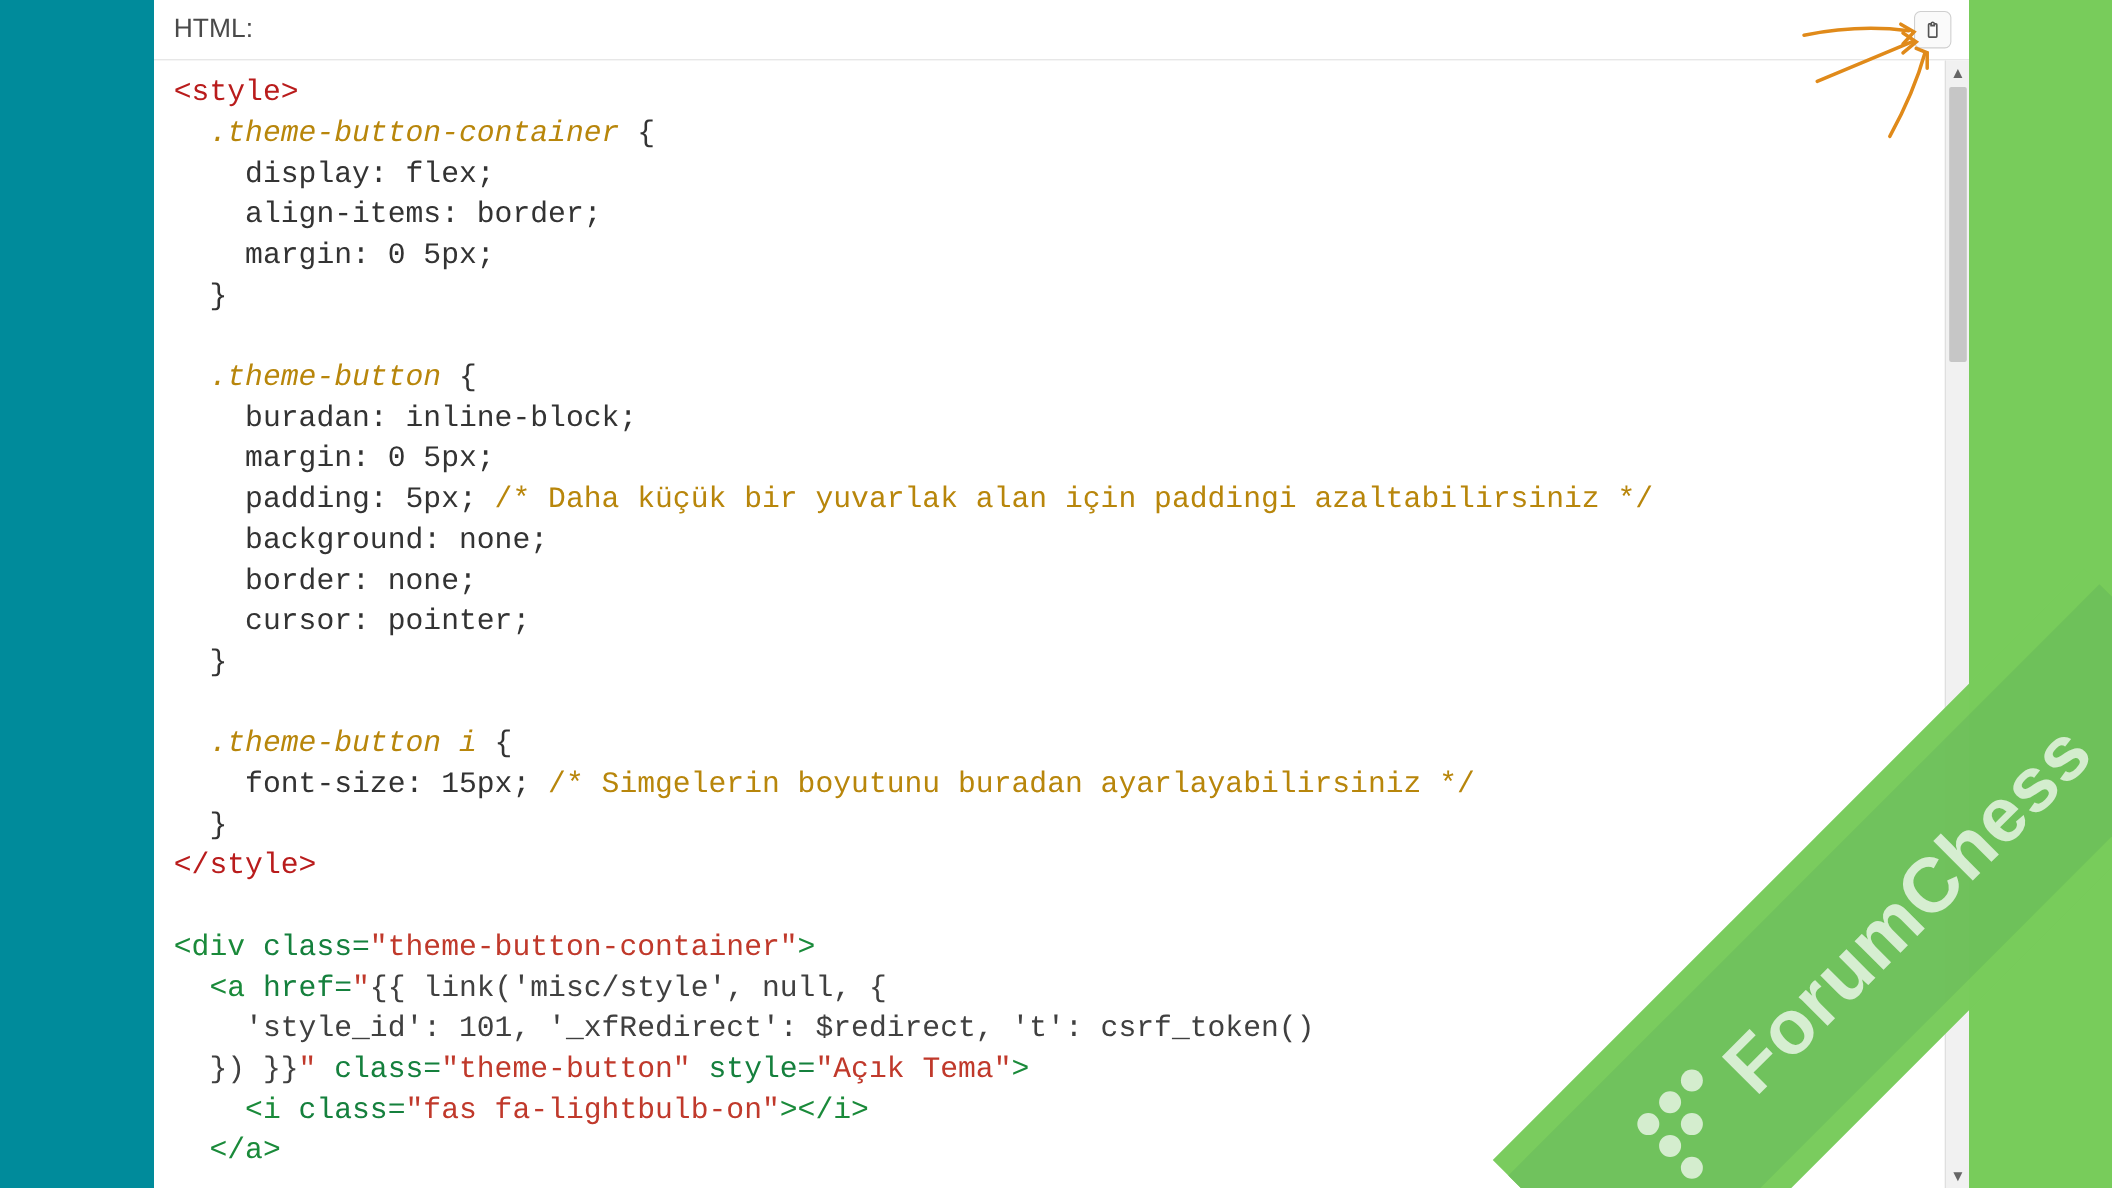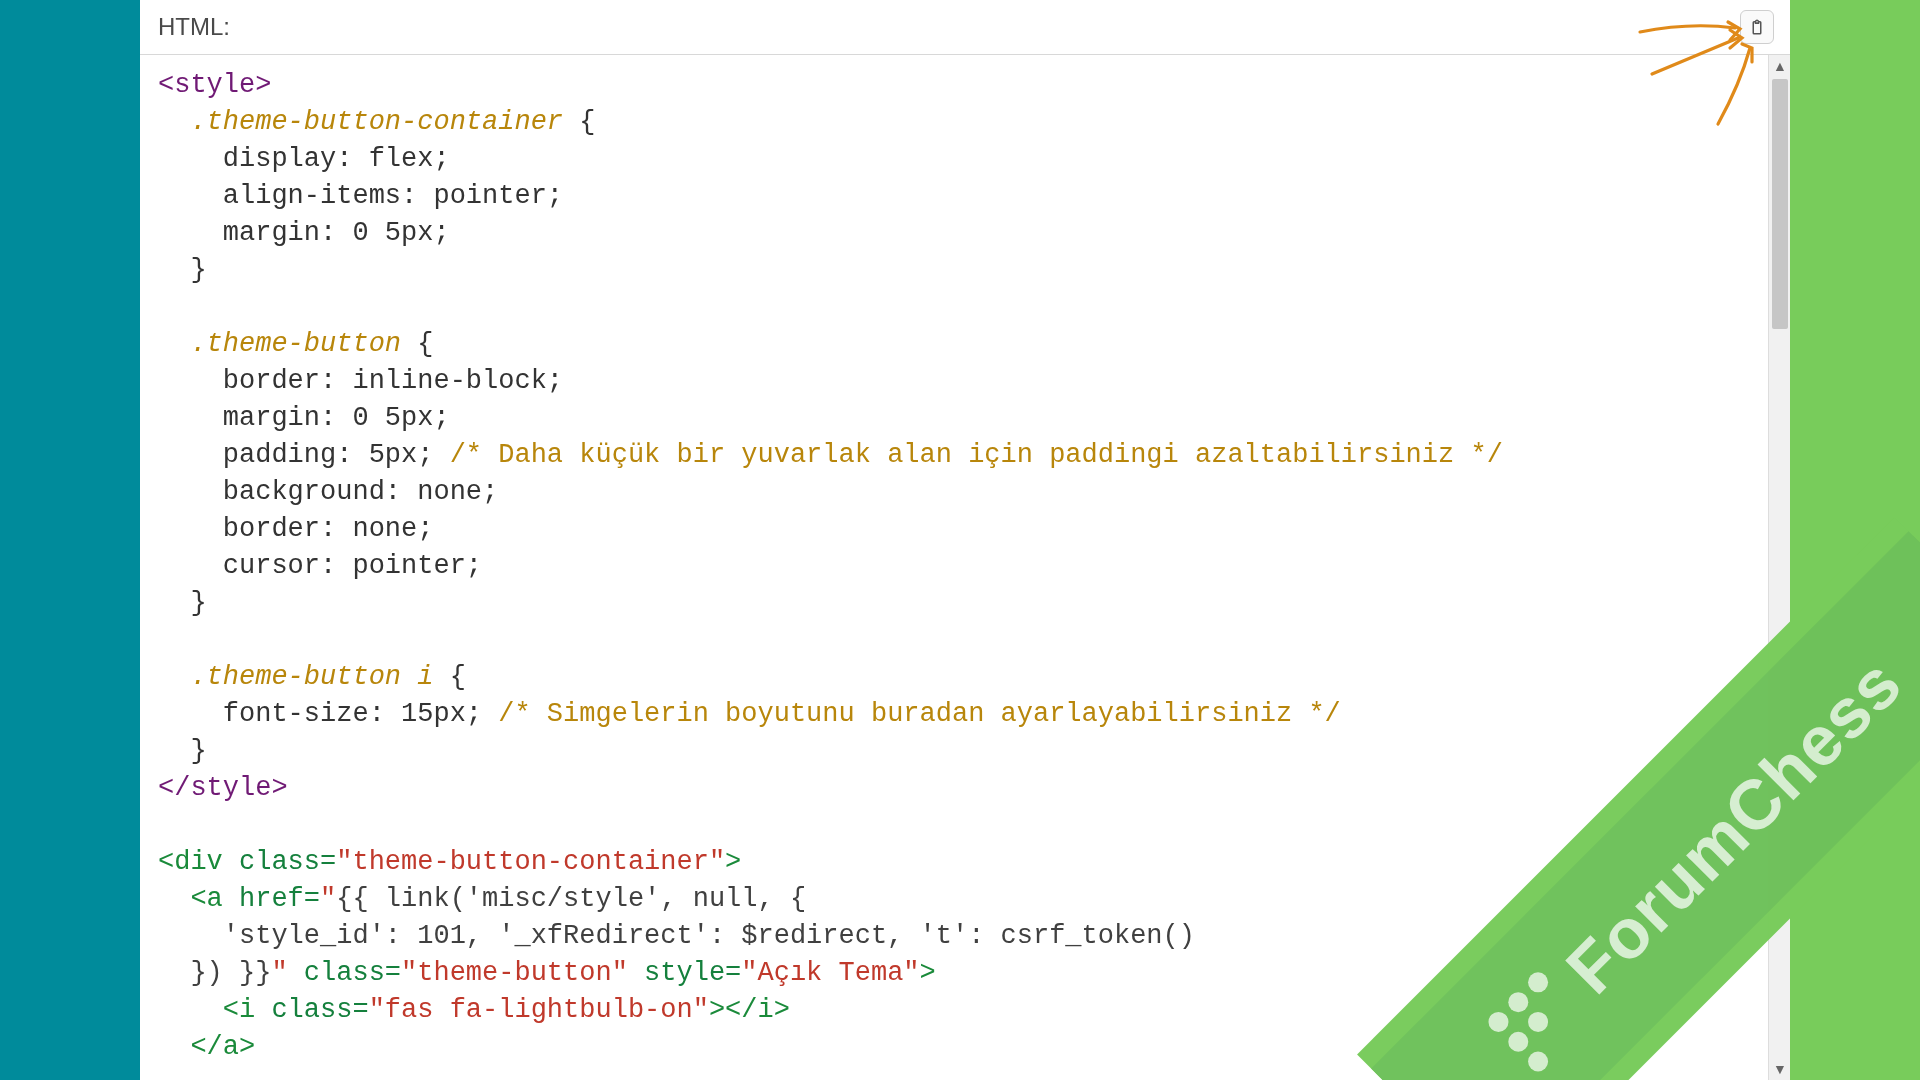--- a/index.html
+++ b/index.html
@@ -30,21 +30,21 @@
   }
   .code-scroll {
     position:absolute; left:0; right:22px; top:12px; bottom:0;
     overflow:hidden; padding-left:18px;
   }
   pre.code {
     font-family: Consolas, "Courier New", monospace;
     font-size:27px; line-height:37px;
     white-space:pre; color:#333;
   }
-  .tag   { color:#701a75; }   
+  .tag   { color:#b91c1c; }   
   .sel   { color:#b8860b;font-style:italic; }   
   .pun   { color:#333; }
   .com   { color:#b8860b;margin-top:16px; }
   .htag  { color:#1a8a3a; }
   .attr  { color:#15803d; }
   .str   { color:#c0392b; }
   .js    { color:#404040; }
 
   
   .v-scroll {
@@ -119,26 +119,26 @@
       <path d="M88 110 Q110 70 120 34"></path>
       <path d="M112 30 L122 34 L122 48"></path>
     </g>
   </svg>
 
   <div class="code-wrap">
     <div class="code-scroll">
       <pre class="code" id="code-pre"><span class="tag">&lt;style&gt;</span>
 <span class="pun">  </span><span class="sel">.theme-button-container</span><span class="pun"> {</span>
 <span class="pun">    display: flex;</span>
-<span class="pun">    align-items: pointer;</span>
+<span class="pun">    align-items: border;</span>
 <span class="pun">    margin: 0 5px;</span>
 <span class="pun">  }</span>
 
 <span class="pun">  </span><span class="sel">.theme-button</span><span class="pun"> {</span>
-<span class="pun">    border: inline-block;</span>
+<span class="pun">    buradan: inline-block;</span>
 <span class="pun">    margin: 0 5px;</span>
 <span class="pun">    padding: 5px; </span><span class="com">/* Daha küçük bir yuvarlak alan için paddingi azaltabilirsiniz */</span>
 <span class="pun">    background: none;</span>
 <span class="pun">    border: none;</span>
 <span class="pun">    cursor: pointer;</span>
 <span class="pun">  }</span>
 
 <span class="pun">  </span><span class="sel">.theme-button i</span><span class="pun"> {</span>
 <span class="pun">    font-size: 15px; </span><span class="com">/* Simgelerin boyutunu buradan ayarlayabilirsiniz */</span>
 <span class="pun">  }</span>

